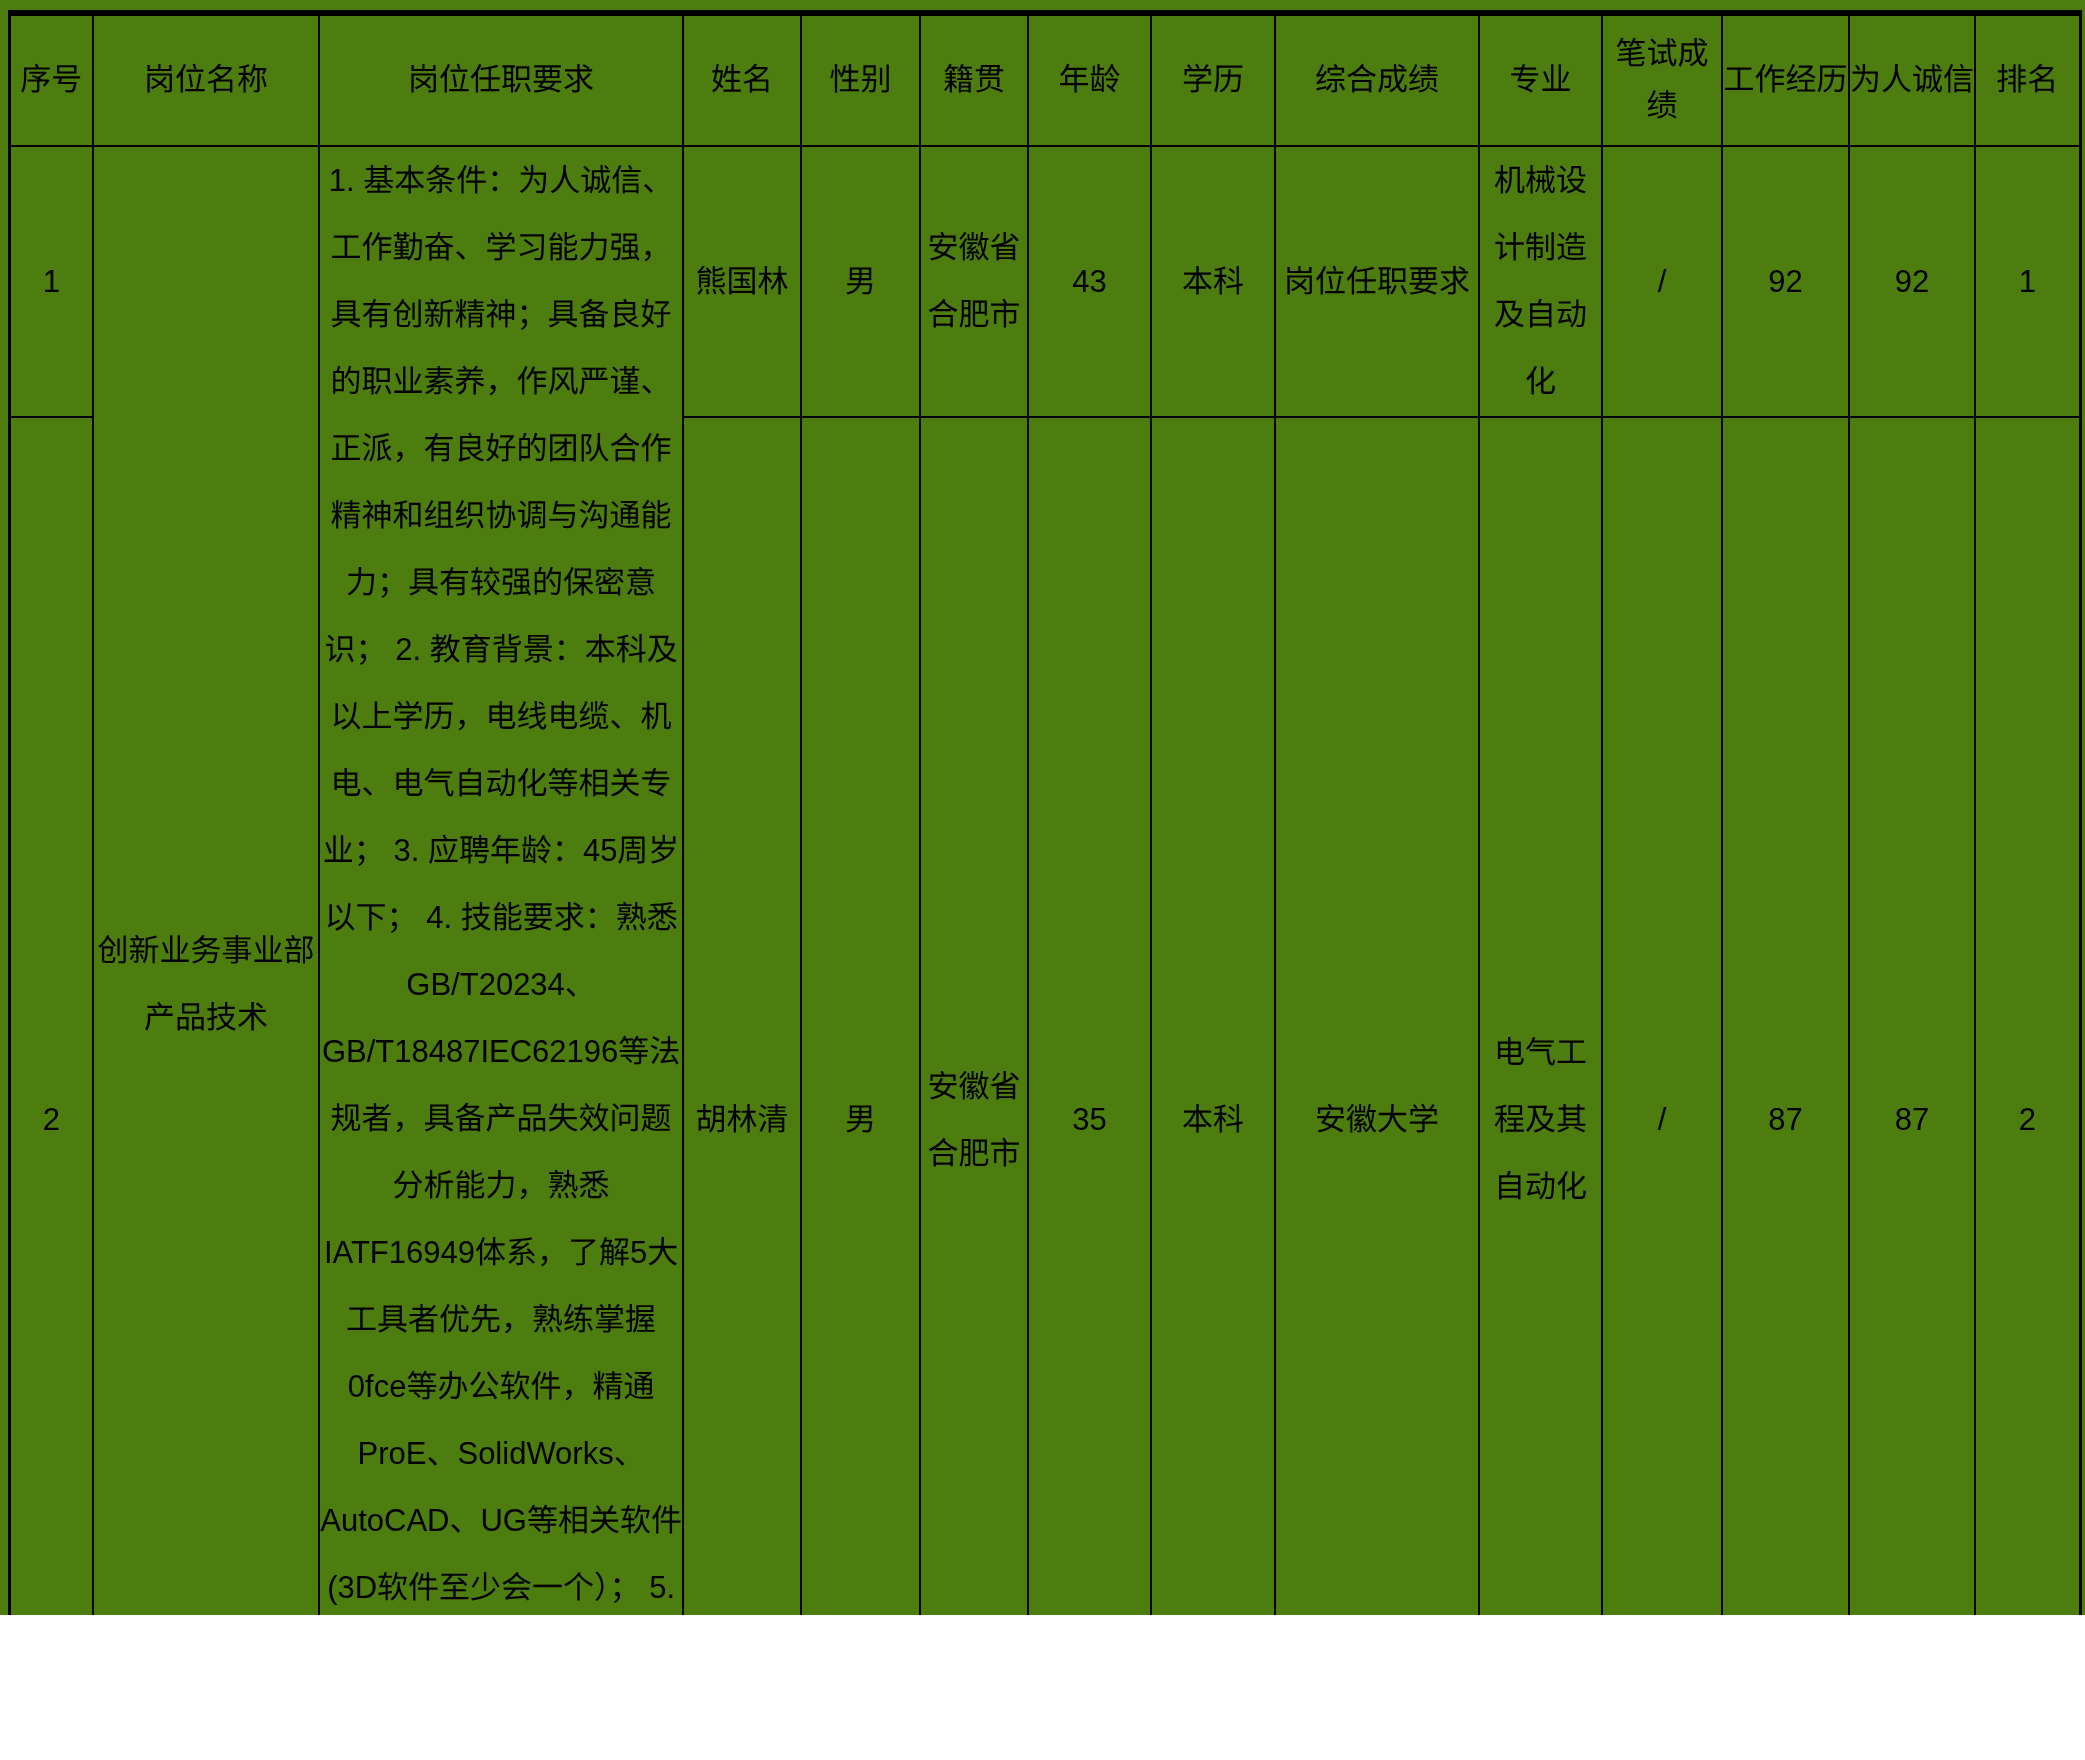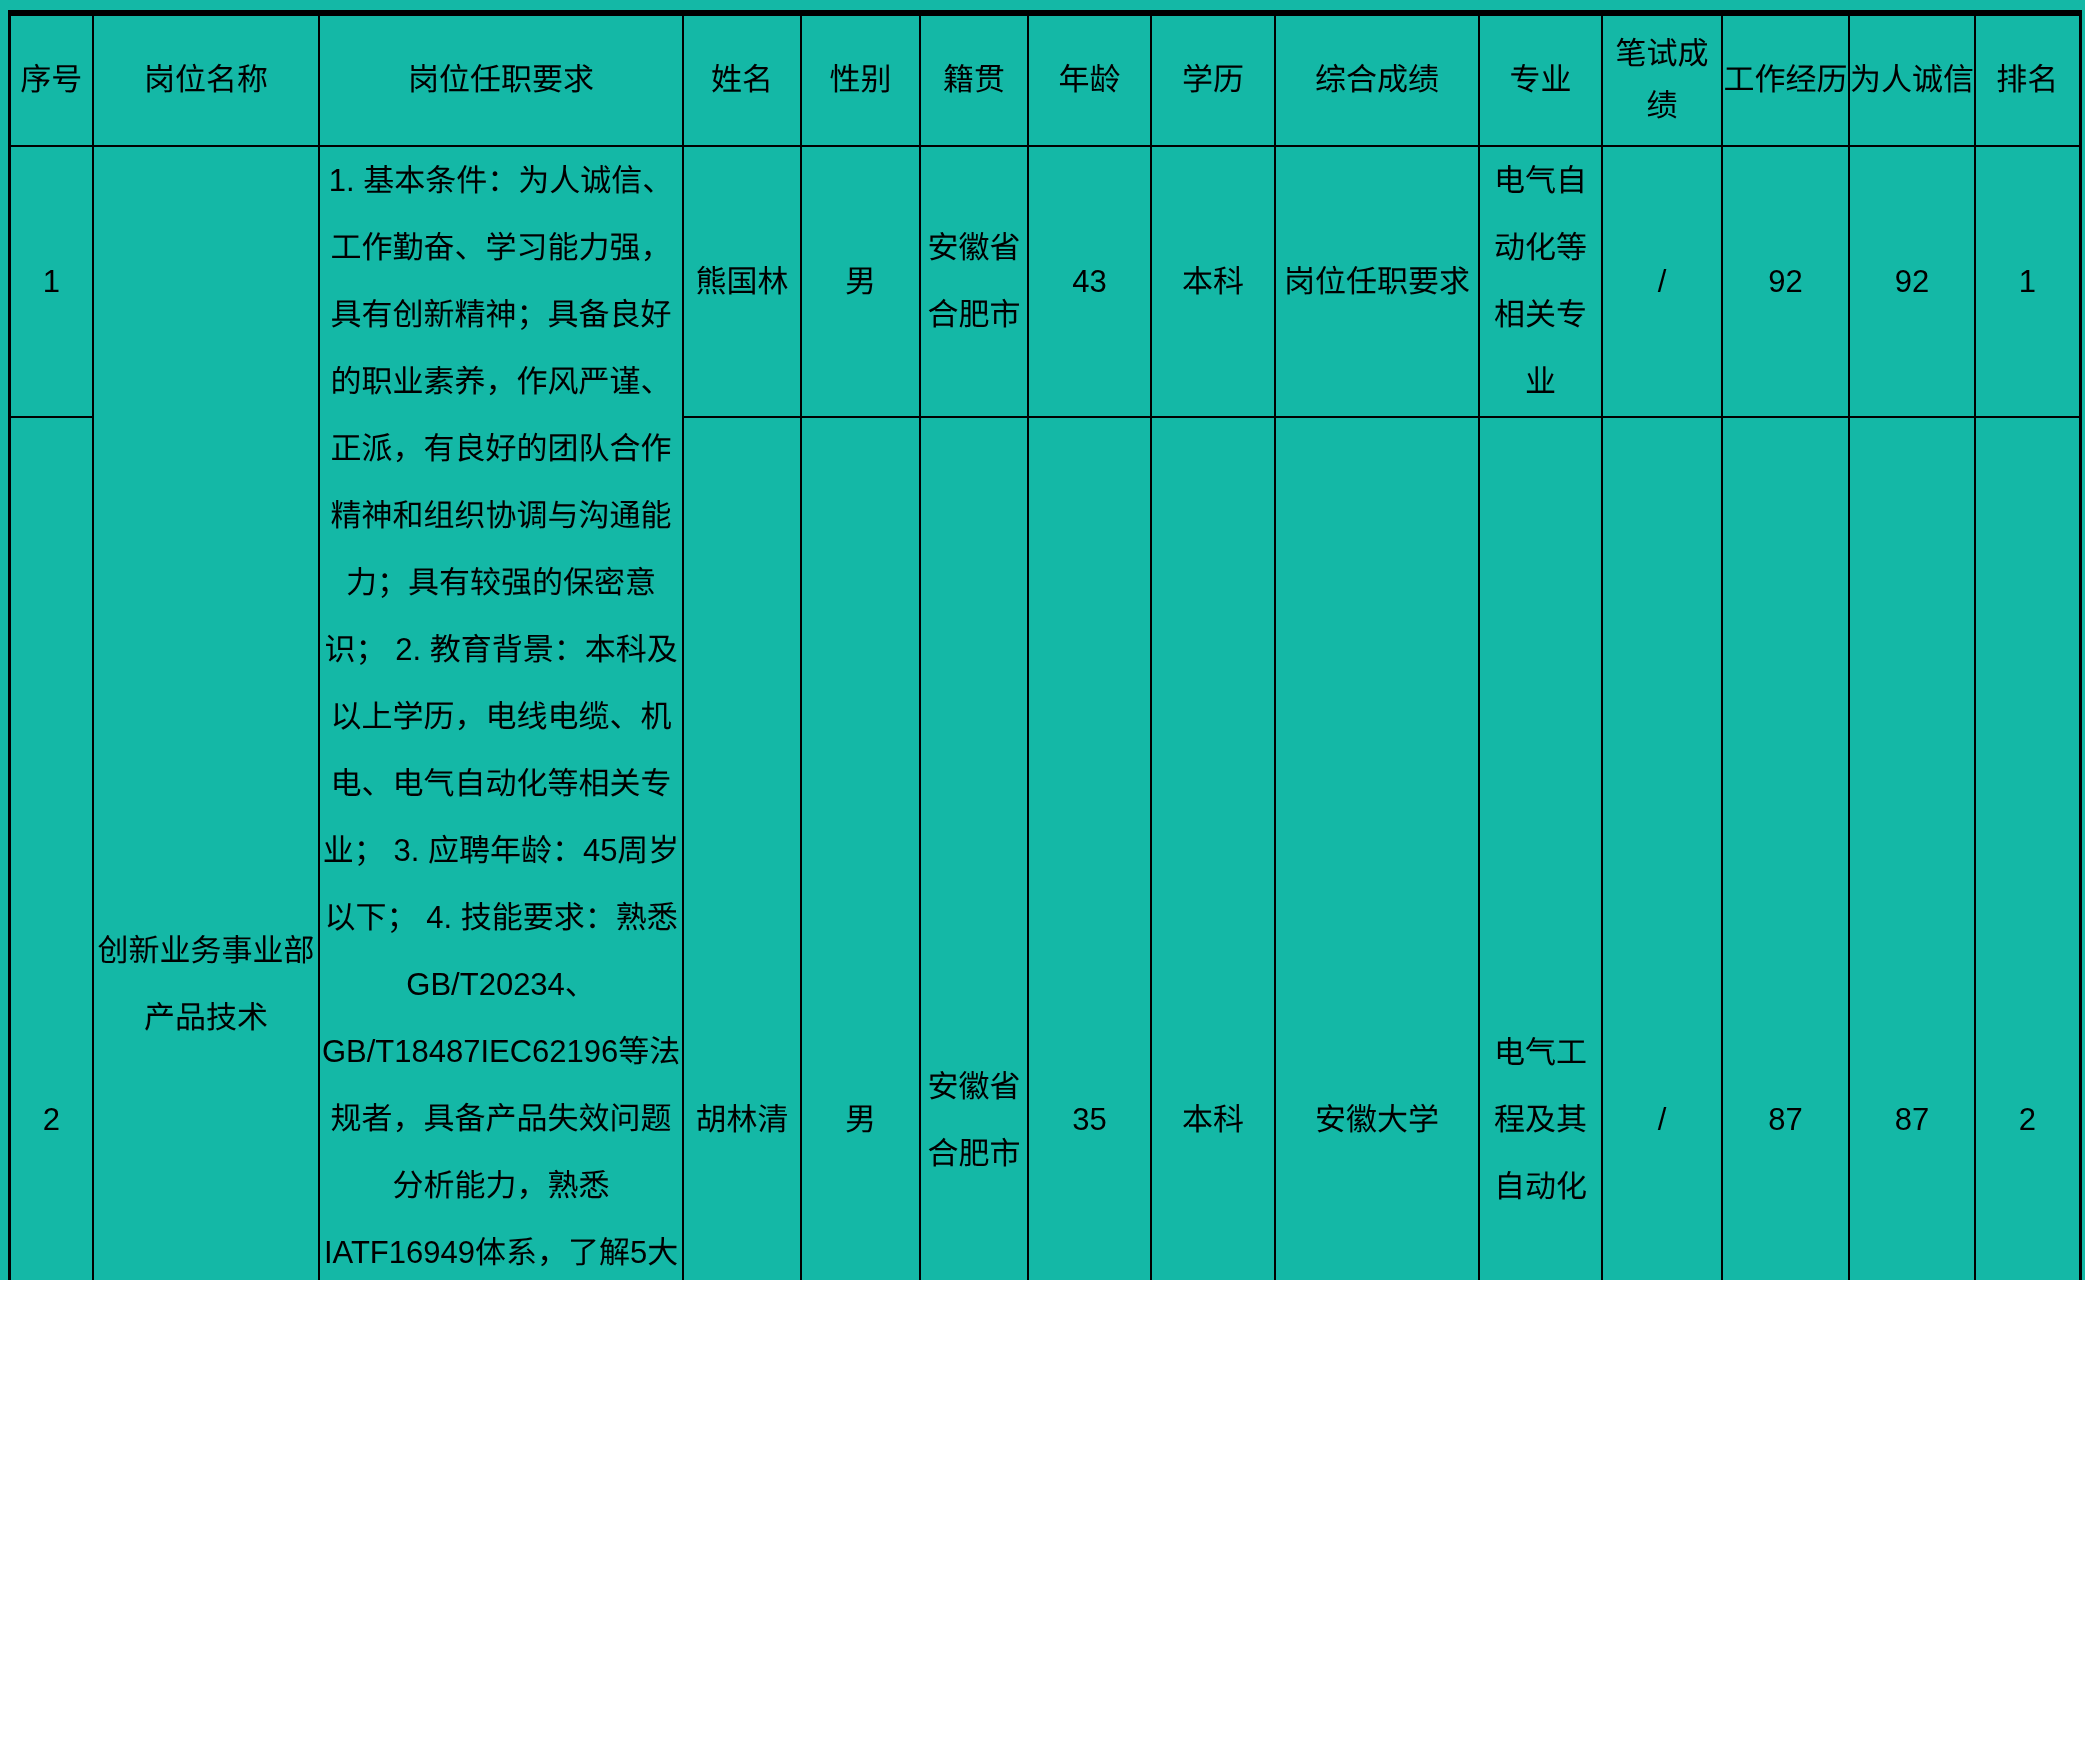--- a/index.html
+++ b/index.html
@@ -1,20 +1,20 @@
 <!DOCTYPE html>
 <html lang="zh-CN" style="font-size:15px"><head>
 <meta charset="utf-8">
 <style>
   html, body { margin: 0; padding: 0; background: #ffffff; }
   .page {
     position: relative;
     width: 2086px;
-    height: 1280px;
-    background: #14b8a6;
+    height: 1615px;
+    background: #4d7c0f;
     font-family: "Liberation Sans", "DejaVu Sans", sans-serif;
     color: #000000;
   }
   table.results {
     position: absolute;
     left: 7.6px;
     top: 9.5px;
     width: 2072px;
     height: 1747px;
     border-collapse: collapse;
@@ -87,21 +87,21 @@
       <tr class="body-row-1">
         <td>1</td>
         <td rowspan="2">创新业务事业部产品技术</td>
         <td rowspan="2" class="req-cell">1. 基本条件：为人诚信、工作勤奋、学习能力强，具有创新精神；具备良好的职业素养，作风严谨、正派，有良好的团队合作精神和组织协调与沟通能力；具有较强的保密意识； 2. 教育背景：本科及以上学历，电线电缆、机电、电气自动化等相关专业； 3. 应聘年龄：45周岁以下； 4. 技能要求：熟悉GB/T20234、GB/T18487IEC62196等法规者，具备产品失效问题分析能力，熟悉IATF16949体系，了解5大工具者优先，熟练掌握0fce等办公软件，精通ProE、SolidWorks、AutoCAD、UG等相关软件(3D软件至少会一个）； 5. 工作经历：3年以上新能源电动汽车用充电枪设计工艺工作经验。</td>
         <td>熊国林</td>
         <td>男</td>
         <td>安徽省合肥市</td>
         <td>43</td>
         <td>本科</td>
         <td>岗位任职要求</td>
-        <td>电气自动化等相关专业</td>
+        <td>机械设计制造及自动化</td>
         <td>/</td>
         <td>92</td>
         <td>92</td>
         <td>1</td>
       </tr>
       <tr class="body-row-2">
         <td>2</td>
         <td>胡林清</td>
         <td>男</td>
         <td>安徽省合肥市</td>

